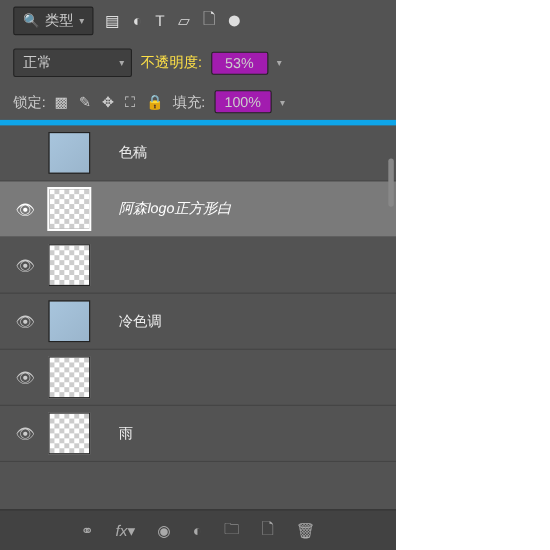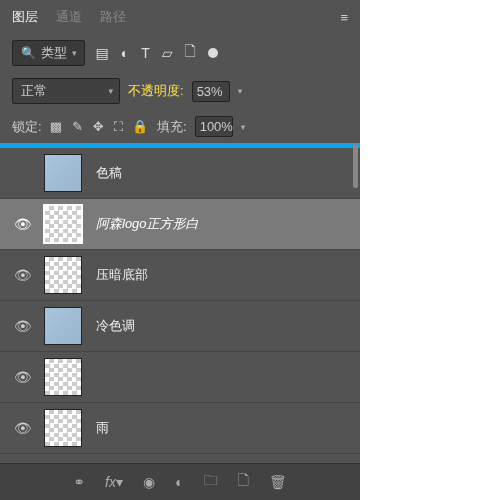--- a/index.html
+++ b/index.html
@@ -13,47 +13,41 @@
 .type-select { background: #3a3a3a; border: 1px solid #222; display: flex; align-items: center; padding: 3px 8px; gap: 5px; border-radius: 2px; }
 .search-icon { font-size: 12px; }
 .chev { font-size: 9px; color: #aaa; }
 .filter-icons { display: flex; gap: 12px; align-items: center; }
 .filter-icons span { cursor: pointer; color: #ddd; font-size: 14px; }
 .dot { width: 10px; height: 10px; background: #ddd; border-radius: 50%; }
 .blend-row { display: flex; align-items: center; padding: 6px 12px; gap: 8px; }
 .blend-select { background: #404040; border: 1px solid #222; padding: 3px 34px 3px 8px; border-radius: 2px; display: flex; align-items: center; position: relative; min-width: 108px; }
 .blend-select .chev { position: absolute; right: 6px; }
 .opacity-label { color: #fde047; }
-.pct-box { background: #404040; border: 1px solid #222; padding: 2px 4px; width: 38px; text-align: left; border-radius: 2px; }
+.pct-box { background: #a21caf; border: 1px solid #222; padding: 2px 4px; width: 52px; text-align: center; border-radius: 2px; }
 .lock-row { display: flex; align-items: center; padding: 6px 12px; gap: 8px; border-bottom: 5px solid #0ea5e9; }
 .lock-icons { display: flex; gap: 10px; align-items: center; }
 .lock-icons span { font-size: 13px; color: #ccc; cursor: pointer; }
 .layers { max-height: 332px; overflow-y: auto; position: relative; }
 .layer { display: flex; align-items: center; padding: 6px 8px 6px 12px; gap: 10px; border-bottom: 1px solid #444; }
 .layer.selected { background: #7a7a7a; color: #fff; }
 .eye { width: 22px; text-align: center; cursor: pointer; font-size: 14px; }
 .thumb { width: 38px; height: 38px; background: #ddd; border: 1px solid #222; background-image: repeating-conic-gradient(#ccc 0 25%, #fff 0 50%); background-size: 9px 9px; position: relative; }
 .thumb.solid { background: linear-gradient(135deg, #a8c5dd, #9ab5cc); }
 .layer.selected .thumb { outline: 2px solid #fff; outline-offset: -1px; }
-.layer-name { color: #eee; flex: 1; padding-left: 4px; }
+.layer-name { color: #eee; flex: 1; padding-left: 4px; margin-left: 12px; }
 .layer.selected .layer-name { color: #fff; font-style: italic; }
 .bottom-bar { position: absolute; bottom: 0; left: 0; right: 0; background: #424242; border-top: 1px solid #333; padding: 6px 14px; display: flex; gap: 20px; align-items: center; justify-content: center; }
 .bottom-bar span { color: #aaa; cursor: pointer; font-size: 14px; }
 .scrollbar { position: absolute; right: 2px; top: 144px; width: 5px; height: 44px; background: #888; border-radius: 3px; }
 </style>
 </head>
 <body>
 
 <div class="panel">
-  <div class="tabs">
-    <span class="tab active">图层</span>
-    <span class="tab">通道</span>
-    <span class="tab">路径</span>
-    <span class="menu-icon">≡</span>
-  </div>
 
   <div class="filter-row">
     <div class="type-select">
       <span class="search-icon">🔍</span>
       <span>类型</span>
       <span class="chev">▾</span>
     </div>
     <div class="filter-icons">
       <span>▤</span>
       <span>◐</span>
@@ -95,21 +89,20 @@
         <span class="layer-name">色稿</span>
       </div>
       <div class="layer selected">
         <span class="eye">👁</span>
         <div class="thumb"></div>
         <span class="layer-name">阿森logo正方形白</span>
       </div>
       <div class="layer">
         <span class="eye">👁</span>
         <div class="thumb"></div>
-        <span class="layer-name">压暗底部</span>
       </div>
       <div class="layer">
         <span class="eye">👁</span>
         <div class="thumb solid"></div>
         <span class="layer-name">冷色调</span>
       </div>
       <div class="layer">
         <span class="eye">👁</span>
         <div class="thumb"></div>
       </div>

